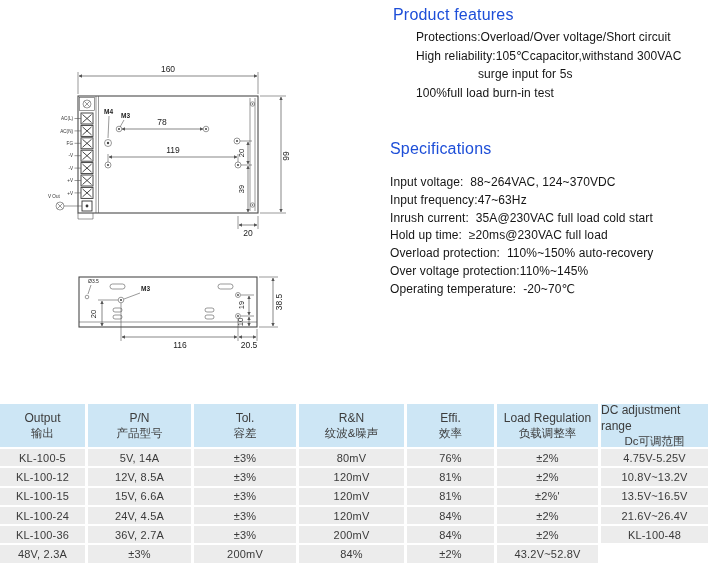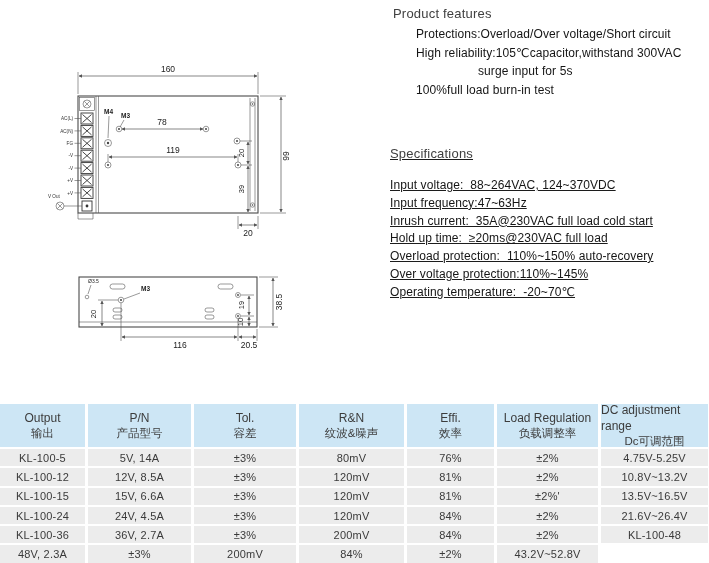--- a/index.html
+++ b/index.html
@@ -5,25 +5,25 @@
   html,body{margin:0;padding:0;}
   body{
     width:709px;height:563px;background:#ffffff;
     font-family:"Liberation Sans","DejaVu Sans",sans-serif;
     color:#1c1c1c;position:relative;overflow:hidden;
   }
   .abs{position:absolute;}
 
   
   .pf{left:393px;top:6px;width:312px;}
-  .sect-title{color:#404040;font-size:13px;letter-spacing:.2px;}
+  .sect-title{color:#1d4ed8;font-size:16px;letter-spacing:.2px;}
   .pf-lines{margin-top:4px;margin-left:23px;}
   .line{font-size:12px;line-height:18.5px;color:#151515;white-space:pre-wrap;letter-spacing:.1px;}
   .pf-lines .line:nth-child(3){padding-left:62px;}
-  .specs{left:390px;top:146px;width:315px;text-decoration:underline;}
+  .specs{left:390px;top:140px;width:315px;}
   .spec-lines{margin-top:16px;}
   .spec-lines .line{line-height:17.8px;}
 
   
   .drawing{left:46px;top:50px;}
   svg text{font-family:"Liberation Sans","DejaVu Sans",sans-serif;fill:#222;}
   .dim{font-size:8.5px;}
   .dimS{font-size:7.5px;}
   .screwlab{font-size:6.5px;font-weight:bold;}
   .termlab{font-size:4.6px;fill:#333;}

